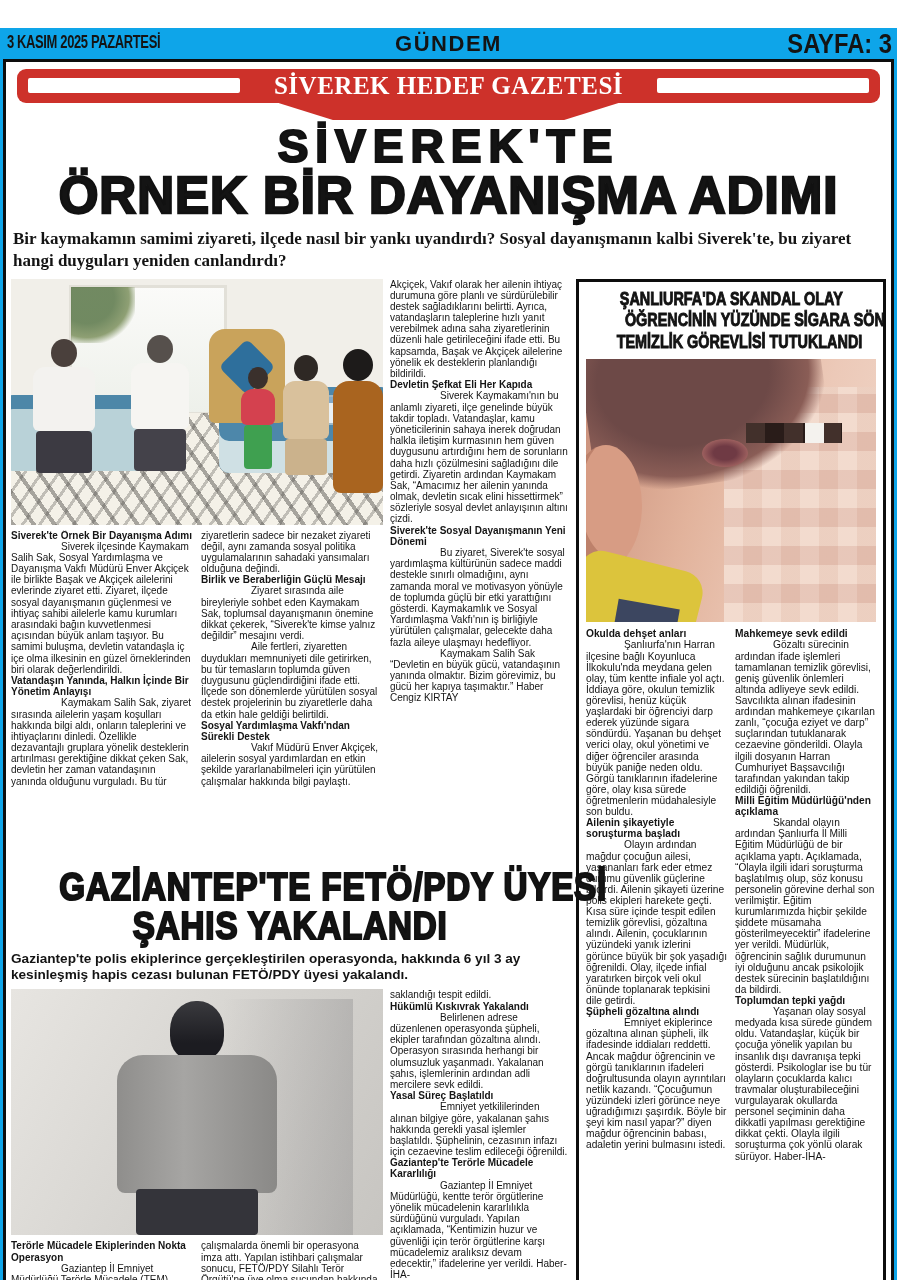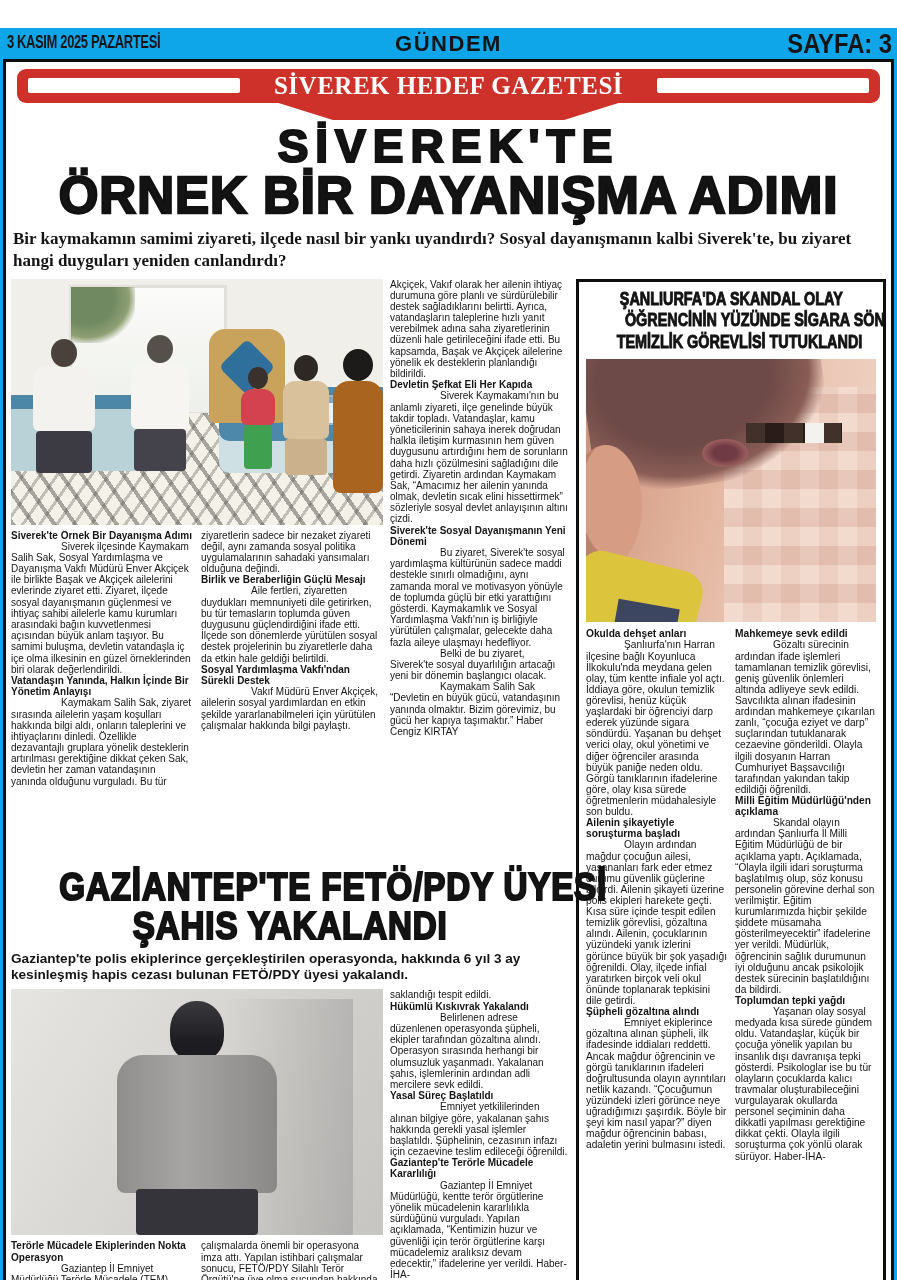--- a/index.html
+++ b/index.html
@@ -197,33 +197,33 @@
             <div class="sv-cols">
               <div class="col">
                   <div class="blk blk-h">Siverek'te Örnek Bir Dayanışma Adımı</div>
                   <div class="blk blk-p">Siverek ilçesinde Kaymakam Salih Sak, Sosyal Yardımlaşma ve Dayanışma Vakfı Müdürü Enver Akçiçek ile birlikte Başak ve Akçiçek ailelerini evlerinde ziyaret etti. Ziyaret, ilçede sosyal dayanışmanın güçlenmesi ve ihtiyaç sahibi ailelerle kamu kurumları arasındaki bağın kuvvetlenmesi açısından büyük anlam taşıyor. Bu samimi buluşma, devletin vatandaşla iç içe olma ilkesinin en güzel örneklerinden biri olarak değerlendirildi.</div>
                   <div class="blk blk-h">Vatandaşın Yanında, Halkın İçinde Bir Yönetim Anlayışı</div>
                   <div class="blk blk-p">Kaymakam Salih Sak, ziyaret sırasında ailelerin yaşam koşulları hakkında bilgi aldı, onların taleplerini ve ihtiyaçlarını dinledi. Özellikle dezavantajlı gruplara yönelik desteklerin artırılması gerektiğine dikkat çeken Sak, devletin her zaman vatandaşının yanında olduğunu vurguladı. Bu tür</div>
                 </div>
               <div class="col">
                   <div class="blk blk-c">ziyaretlerin sadece bir nezaket ziyareti değil, aynı zamanda sosyal politika uygulamalarının sahadaki yansımaları olduğuna değindi.</div>
                   <div class="blk blk-h">Birlik ve Beraberliğin Güçlü Mesajı</div>
+                  <div class="blk blk-p">Ziyaret sırasında aile bireyleriyle sohbet eden Kaymakam Sak, toplumsal dayanışmanın önemine dikkat çekerek, “Siverek'te kimse yalnız değildir” mesajını verdi.</div>
                   <div class="blk blk-p">Aile fertleri, ziyaretten duydukları memnuniyeti dile getirirken, bu tür temasların toplumda güven duygusunu güçlendirdiğini ifade etti. İlçede son dönemlerde yürütülen sosyal destek projelerinin bu ziyaretlerle daha da etkin hale geldiği belirtildi.</div>
                   <div class="blk blk-h">Sosyal Yardımlaşma Vakfı'ndan Sürekli Destek</div>
                   <div class="blk blk-p">Vakıf Müdürü Enver Akçiçek, ailelerin sosyal yardımlardan en etkin şekilde yararlanabilmeleri için yürütülen çalışmalar hakkında bilgi paylaştı.</div>
                 </div>
             </div>
           </div>
           <div class="col sv-col3">
               <div class="blk blk-c">Akçiçek, Vakıf olarak her ailenin ihtiyaç durumuna göre planlı ve sürdürülebilir destek sağladıklarını belirtti. Ayrıca, vatandaşların taleplerine hızlı yanıt verebilmek adına saha ziyaretlerinin düzenli hale getirileceğini ifade etti. Bu kapsamda, Başak ve Akçiçek ailelerine yönelik ek desteklerin planlandığı bildirildi.</div>
               <div class="blk blk-h">Devletin Şefkat Eli Her Kapıda</div>
               <div class="blk blk-p">Siverek Kaymakamı'nın bu anlamlı ziyareti, ilçe genelinde büyük takdir topladı. Vatandaşlar, kamu yöneticilerinin sahaya inerek doğrudan halkla iletişim kurmasının hem güven duygusunu artırdığını hem de sorunların daha hızlı çözülmesini sağladığını dile getirdi. Ziyaretin ardından Kaymakam Sak, “Amacımız her ailenin yanında olmak, devletin sıcak elini hissettirmek” sözleriyle sosyal devlet anlayışının altını çizdi.</div>
               <div class="blk blk-h">Siverek'te Sosyal Dayanışmanın Yeni Dönemi</div>
               <div class="blk blk-p">Bu ziyaret, Siverek'te sosyal yardımlaşma kültürünün sadece maddi destekle sınırlı olmadığını, aynı zamanda moral ve motivasyon yönüyle de toplumda güçlü bir etki yarattığını gösterdi. Kaymakamlık ve Sosyal Yardımlaşma Vakfı'nın iş birliğiyle yürütülen çalışmalar, gelecekte daha fazla aileye ulaşmayı hedefliyor.</div>
-              <div class="blk blk-p">Belki de bu ziyaret, Siverek'te sosyal duyarlılığın artacağı yeni bir dönemin başlangıcı olacak.</div>
               <div class="blk blk-p">Kaymakam Salih Sak “Devletin en büyük gücü, vatandaşının yanında olmaktır. Bizim görevimiz, bu gücü her kapıya taşımaktır.” Haber Cengiz KIRTAY</div>
             </div>
         </div>
 
         <div class="gz-head-wrap">
           <div class="gz-h1"><span class="cond">GAZİANTEP'TE FETÖ/PDY ÜYESİ</span></div>
           <div class="gz-h1"><span class="cond">ŞAHIS YAKALANDI</span></div>
         </div>
         <div class="gz-lead">Gaziantep'te polis ekiplerince gerçekleştirilen operasyonda, hakkında 6 yıl 3 ay kesinleşmiş hapis cezası bulunan FETÖ/PDY üyesi yakalandı.</div>
 

